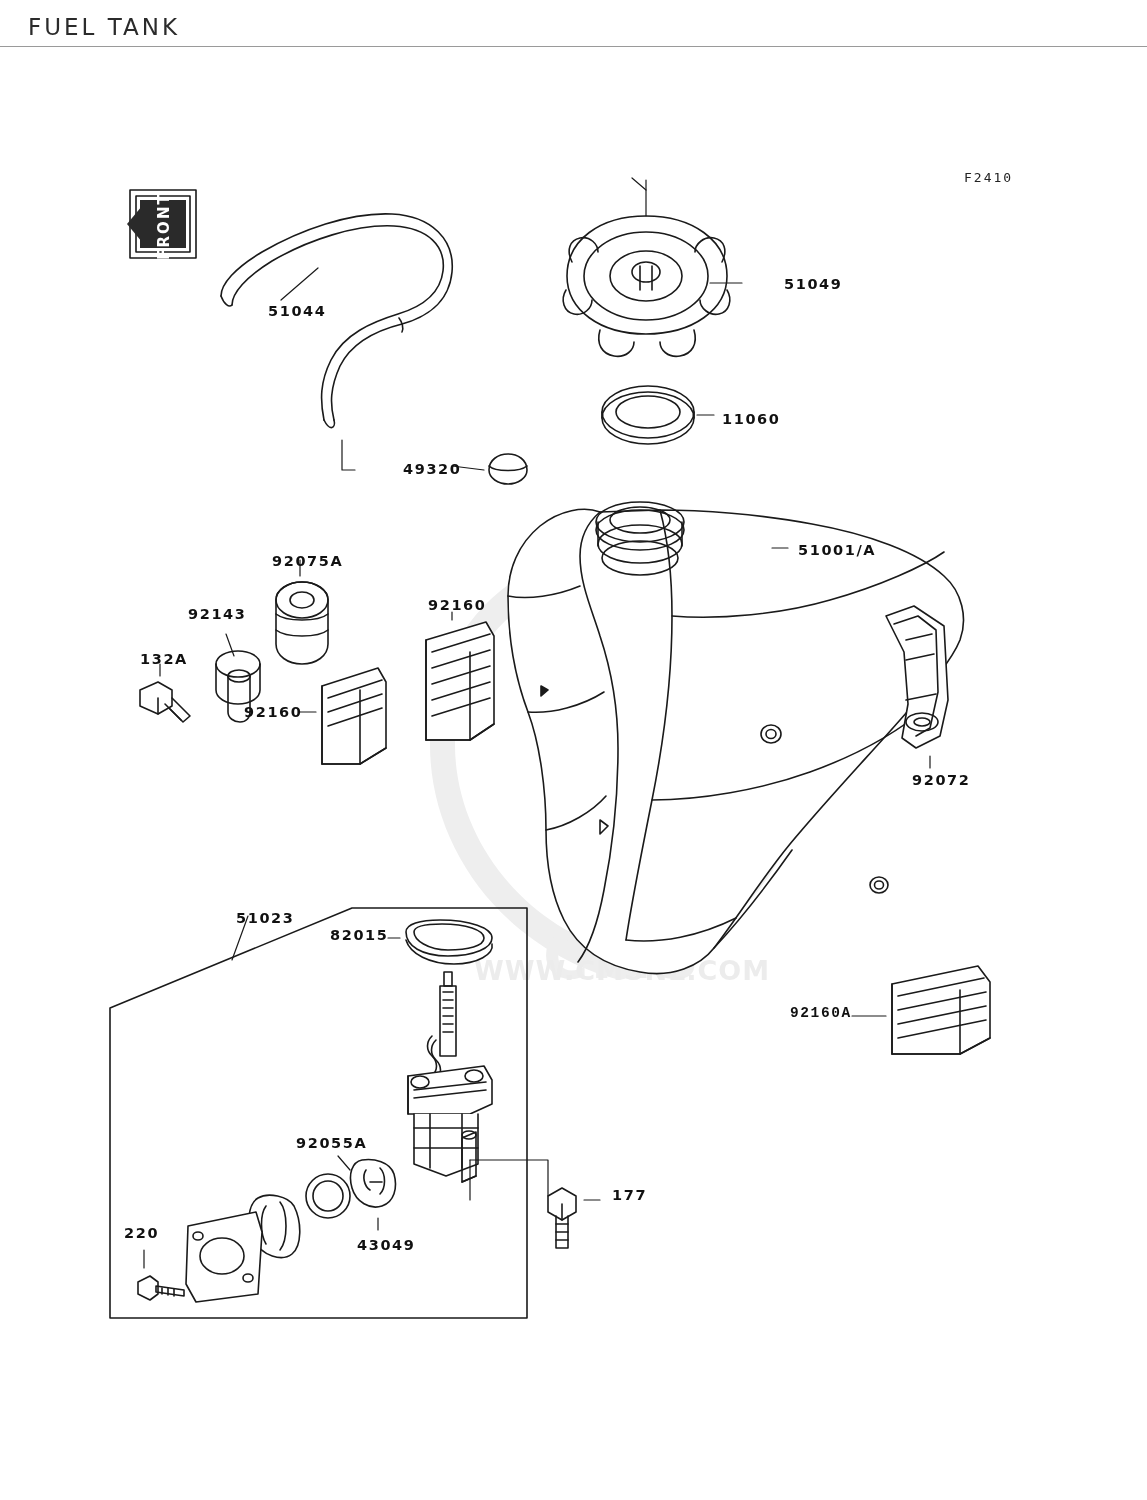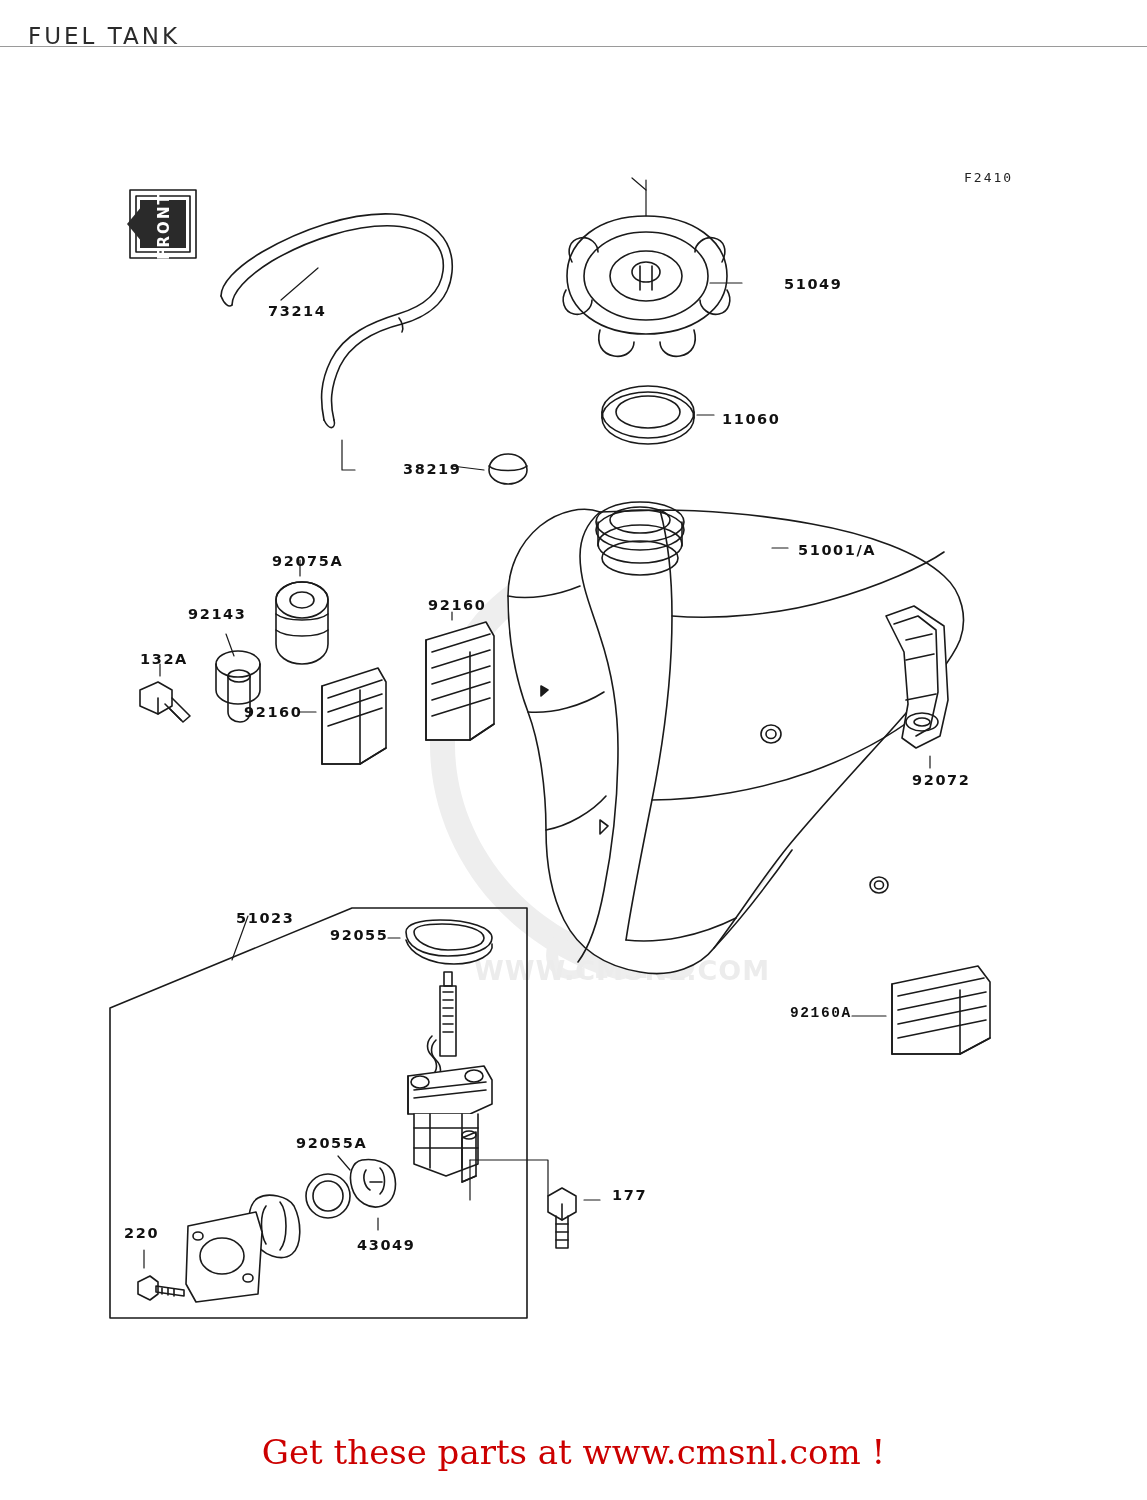--- a/index.html
+++ b/index.html
@@ -21,21 +21,20 @@
     height: 1500px;
   }
   .title {
     position: absolute;
     left: 28px;
     top: 14px;
     font-size: 23px;
     letter-spacing: 3px;
     color: #2b2b2b;
     font-family: "DejaVu Sans", sans-serif;
-    margin-top: 9px;
   }
   .rule {
     position: absolute;
     left: 0;
     top: 46px;
     width: 1147px;
     height: 1px;
     background: #9a9a9a;
   }
   .diagram-code {
@@ -376,34 +375,33 @@
         <path d="M562 1204 L562 1220"></path>
         <path d="M556 1216 L556 1248 L568 1248 L568 1216"></path>
         <path d="M556 1224 L568 1224 M556 1232 L568 1232 M556 1240 L568 1240"></path>
       </g>
       <path d="M584 1200 L600 1200" stroke-width="1.2"></path>
       <path d="M548 1196 L548 1160 L470 1160" stroke-width="1.2"></path>
 
     </g>
   </svg>
 
-  <div class="callout" style="left:268px;  top:303px;">73214</div>
+  <div class="callout" style="left:268px;  top:303px;">51044</div>
   <div class="callout" style="left:748px;  top:276px;margin-left:36px;">51049</div>
   <div class="callout" style="left:722px;  top:411px;">11060</div>
-  <div class="callout" style="left:403px;  top:461px;">38219</div>
+  <div class="callout" style="left:403px;  top:461px;">49320</div>
   <div class="callout" style="left:798px;  top:542px;">51001/A</div>
   <div class="callout" style="left:272px;  top:553px;">92075A</div>
   <div class="callout" style="left:188px;  top:606px;">92143</div>
   <div class="callout" style="left:428px;  top:597px;">92160</div>
   <div class="callout" style="left:140px;  top:651px;">132A</div>
   <div class="callout" style="left:244px;  top:704px;">92160</div>
   <div class="callout" style="left:912px;  top:772px;">92072</div>
   <div class="callout" style="left:208px;  top:910px;margin-left:28px;">51023</div>
-  <div class="callout" style="left:330px;  top:927px;">92055</div>
+  <div class="callout" style="left:330px;  top:927px;">82015</div>
   <div class="callout" style="left:790px;  top:1005px;font-family:Liberation Mono, monospace;">92160A</div>
   <div class="callout" style="left:296px;  top:1135px;">92055A</div>
   <div class="callout" style="left:612px;  top:1187px;">177</div>
   <div class="callout" style="left:357px;  top:1237px;">43049</div>
   <div class="callout" style="left:124px;  top:1225px;">220</div>
 
-  <div class="footer">Get these parts at www.cmsnl.com !</div>
 
 </div>
 
 </body></html>

